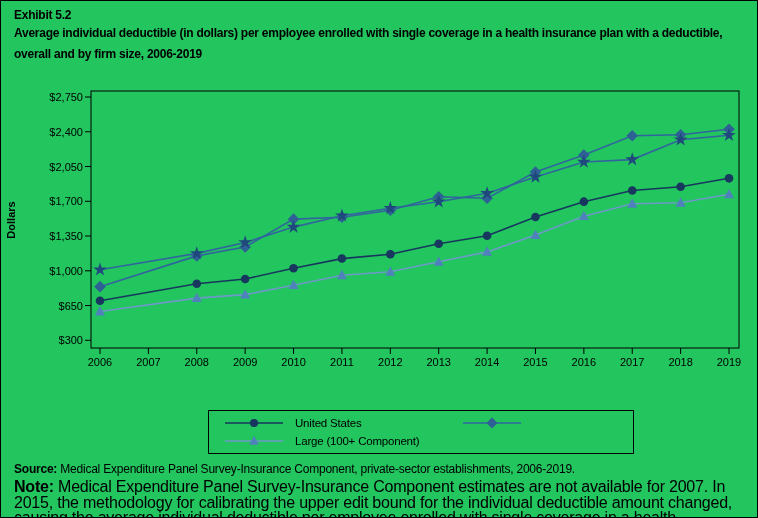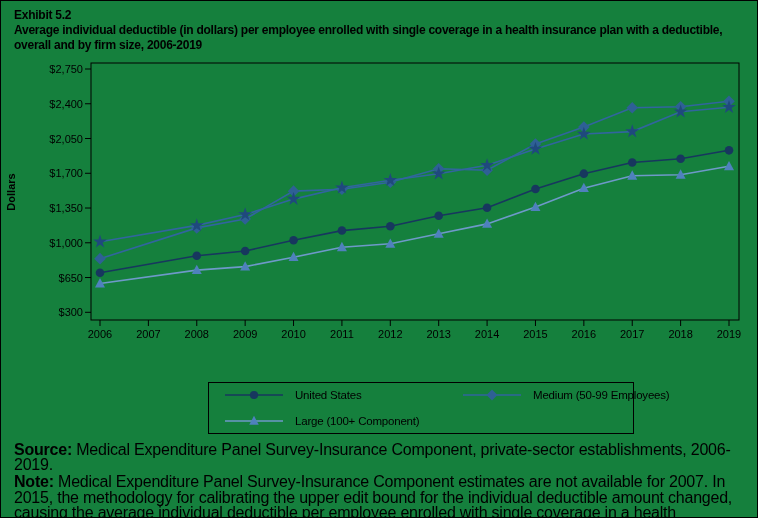--- a/index.html
+++ b/index.html
@@ -1,43 +1,43 @@
 <!DOCTYPE html>
 <html><head>
 <meta charset="utf-8">
 <style>
   html,body{margin:0;padding:0;background:#fff;}
   .page{
     position:relative;
     width:756px;height:516px;
     border:1px solid #000;
-    background:#15803d;
+    background:#22c55e;
     font-family:"Liberation Sans", sans-serif;
     color:#000;
     overflow:hidden;
   }
   .header{padding:7px 14px 0 13px;letter-spacing:-0.25px;}
   .exhibit-no{font-size:12px;font-weight:bold;line-height:15px;}
-  .chart-title{font-size:12px;font-weight:bold;line-height:15px;max-width:733px;}
-  .chart-wrap{position:relative;width:758px;height:290px;margin-top:2px;}
+  .chart-title{font-size:12px;font-weight:bold;line-height:21px;max-width:733px;}
+  .chart-wrap{position:relative;width:758px;height:290px;margin-top:18px;}
   svg text{font-family:"Liberation Sans", sans-serif;}
   .legend{
     margin:37px 0 0 207px;
     width:424px;
     border:1px solid #000;
     padding:3px 0 4px 0;
     display:grid;
     grid-template-columns:238px 1fr;
-    row-gap:9px;
+    row-gap:1px;
   }
   .legend-item{display:flex;align-items:center;height:17px;}
   .legend-marker{width:62px;height:16px;margin-left:14px;flex:0 0 auto;}
   .legend-label{font-size:11.5px;letter-spacing:-0.2px;margin-left:10px;white-space:nowrap;}
   .footer{padding:8px 13px 0 13px;letter-spacing:-0.22px;}
-  .src-line{font-size:16px;line-height:15px;margin-bottom:2px;}
+  .src-line{font-size:12px;line-height:15px;margin-bottom:2px;}
   .note-line{font-size:16px;line-height:15.5px;}
   .bold{font-weight:bold;}
 </style>
 </head>
 <body>
 
 <div class="page">
 
   <div class="header">
     <div class="exhibit-no">Exhibit 5.2</div>
@@ -165,21 +165,20 @@
           <line x1="2" y1="8" x2="60" y2="8" stroke="#17375E" stroke-width="1.6"></line>
           <circle fill="#17375E" cx="31" cy="8" r="4.085"></circle>
         </svg>
       <span class="legend-label">United States</span>
     </div>
     <div class="legend-item">
       <svg class="legend-marker" viewBox="0 0 62 16">
           <line x1="2" y1="8" x2="60" y2="8" stroke="#31659E" stroke-width="1.6"></line>
           <path fill="#2E6095" d="M31 2.49 L36.51 8 L31 13.51 L25.490000000000002 8 Z"></path>
         </svg>
-      <span class="legend-label">Medium (50-99 Employees)</span>
     </div>
     <div class="legend-item">
       <svg class="legend-marker" viewBox="0 0 62 16">
           <line x1="2" y1="8" x2="60" y2="8" stroke="#6E99C9" stroke-width="1.6"></line>
           <path fill="#4F81BD" d="M31 2.87 L35.75 11.705 L26.25 11.705 Z"></path>
         </svg>
       <span class="legend-label">Large (100+ Component)</span>
     </div>
   </div>
 

